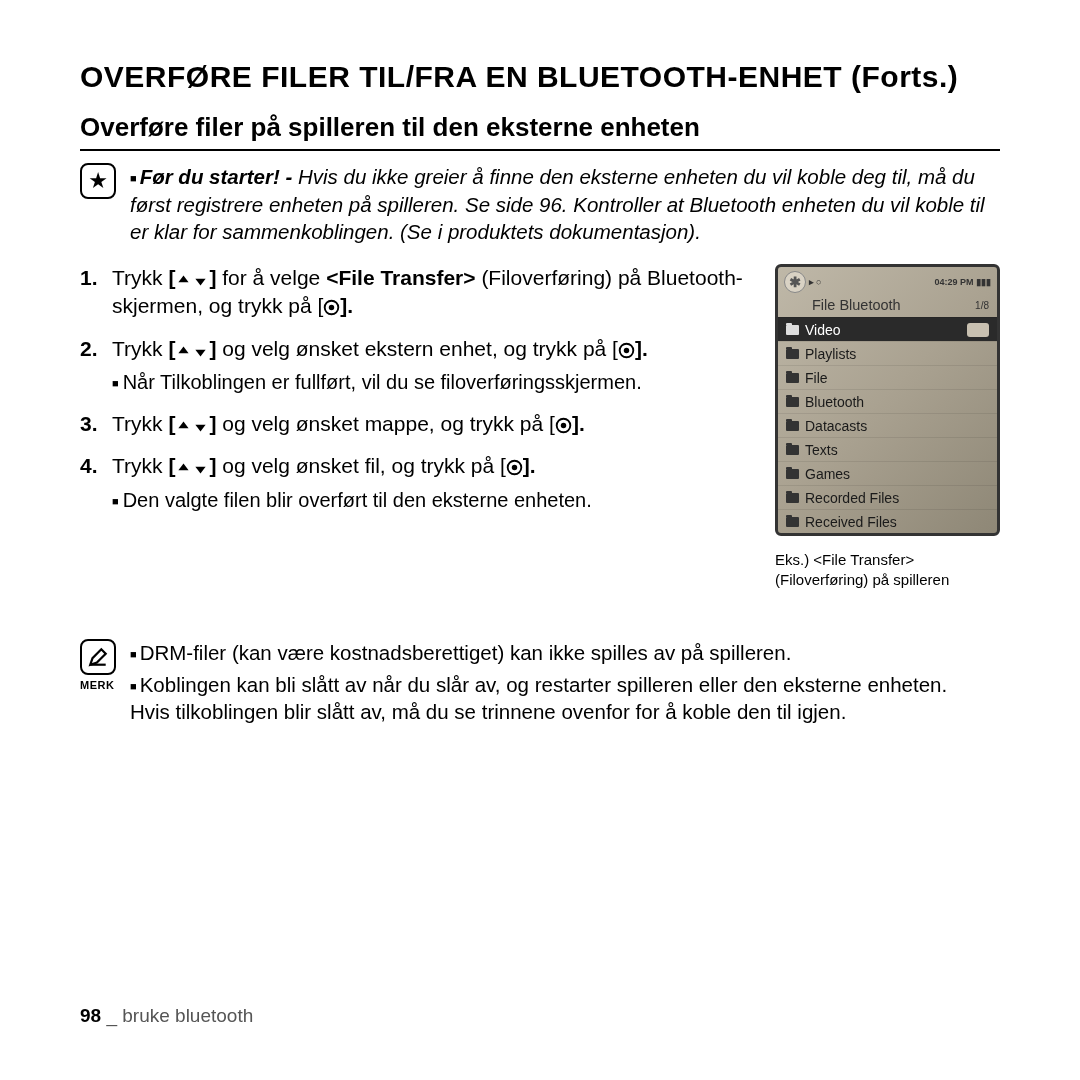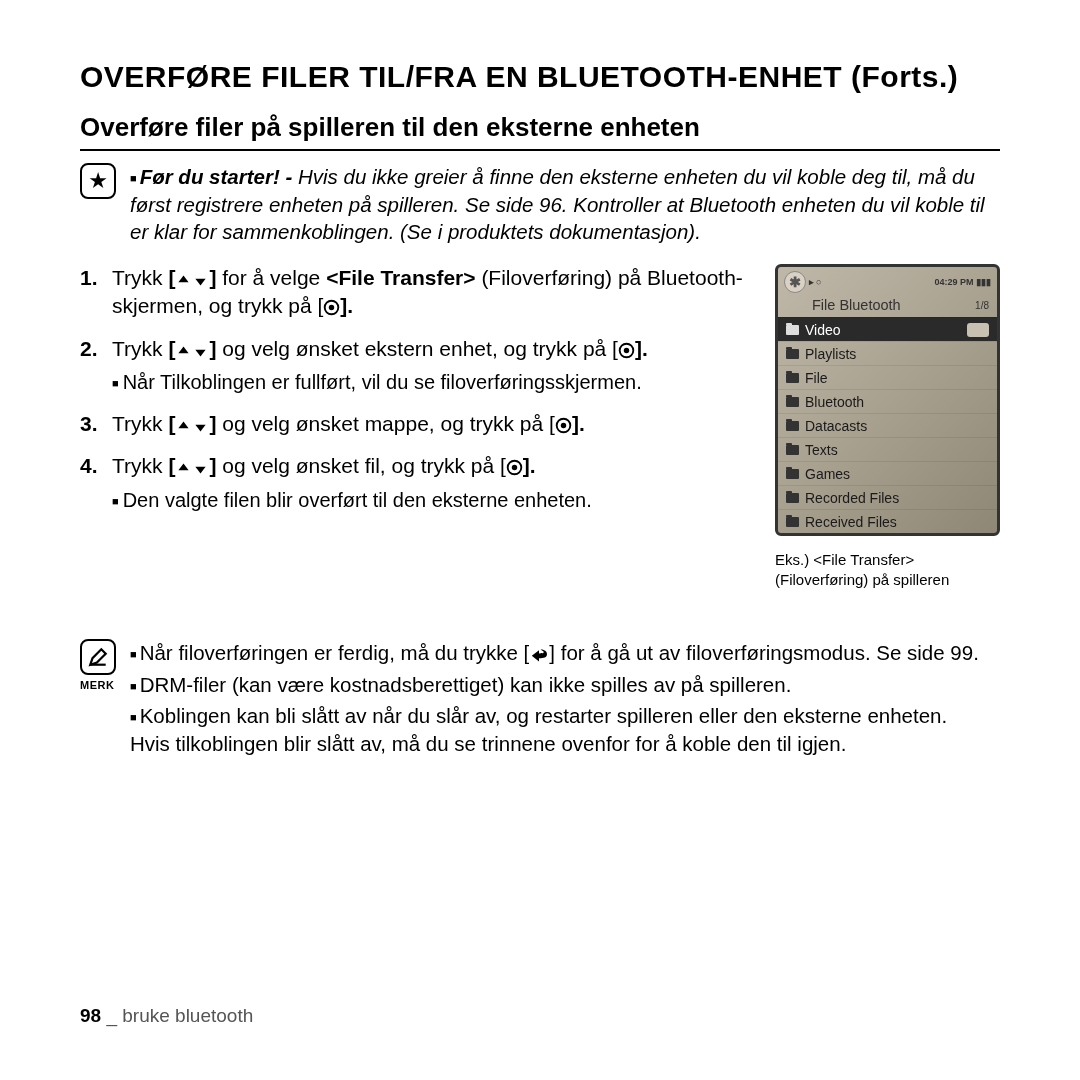--- a/index.html
+++ b/index.html
@@ -317,23 +317,20 @@
 <div class="merk-row">
   <div class="merk-icon-wrap">
     <div class="merk-box">
         <svg width="22" height="22">
           <use href="#pencil"></use>
         </svg>
       </div>
     <div class="merk-label">MERK</div>
   </div>
   <div class="merk-text">
-    <div class="item"><span class="bullet">■</span><span>Når filoverføringen er ferdig, må du trykke [</span><svg class="icon-back" width="20" height="16">
-          <use href="#back2"></use>
-        </svg><span>] for å gå ut av filoverføringsmodus. Se side 99.</span></div>
     <div class="item"><span class="bullet">■</span><span>DRM-filer (kan være kostnadsberettiget) kan ikke spilles av på spilleren.</span></div>
     <div class="item"><span class="bullet">■</span><span>Koblingen kan bli slått av når du slår av, og restarter spilleren eller den eksterne enheten.</span><br><span>Hvis tilkoblingen blir slått av, må du se trinnene ovenfor for å koble den til igjen.</span></div>
   </div>
 </div>
 
 <div class="footer">
   <span class="pg">98</span><span> _ </span><span>bruke bluetooth</span>
 </div>
 
 </body></html>

